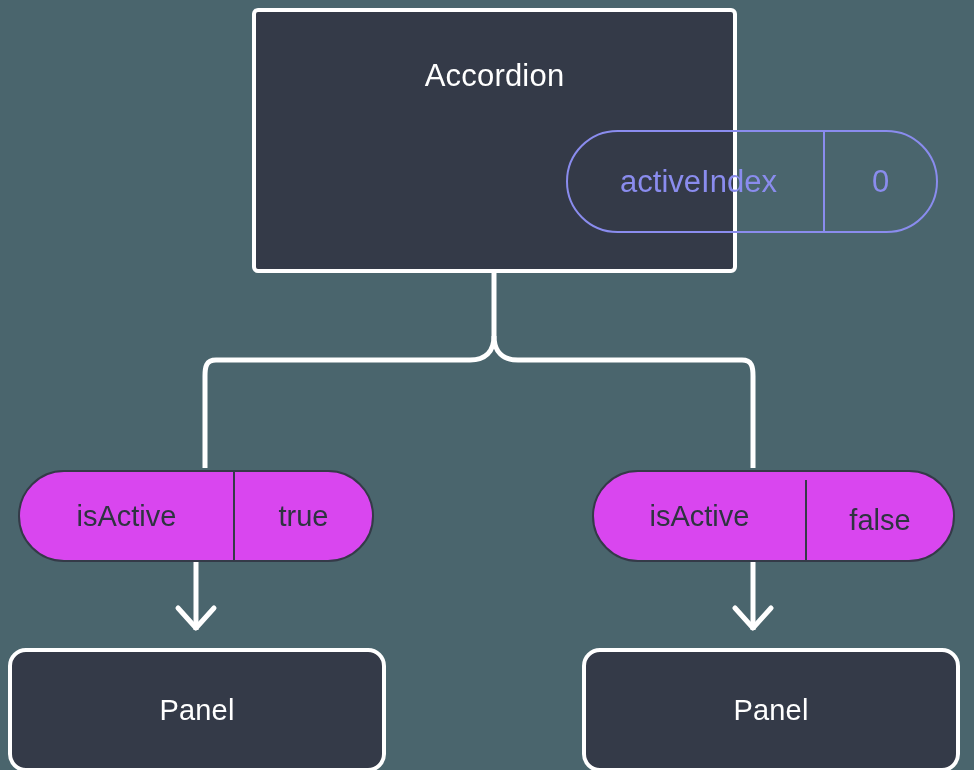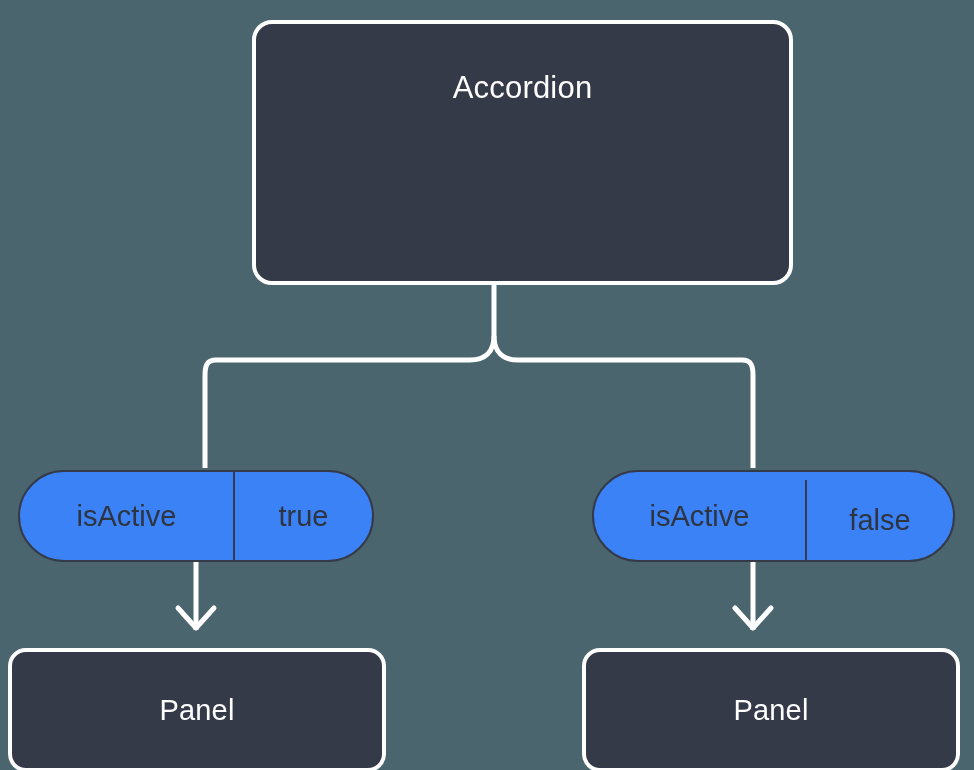--- a/index.html
+++ b/index.html
@@ -31,24 +31,24 @@
   
   .node-box {
     position: absolute;
     box-sizing: border-box;
     background: #343a48;
     border: 4px solid #ffffff;
     border-radius: 18px;
   }
   .node-box.root {
     left: 252px;
-    top: 20px;
-    width: 541px;
+    top: 8px;
+    width: 485px;
     height: 265px;
-    border-radius: 20px;
+    border-radius: 6px;
   }
   .node-box.panel-left {
     left: 8px;
     top: 648px;
     width: 378px;
     height: 124px;
   }
   .node-box.panel-right {
     left: 582px;
     top: 648px;
@@ -110,21 +110,21 @@
     padding-left: 6px;
   }
   .pill.outline .pill-val {
     flex: 1 1 auto;
     color: #8a8cee;
     font-size: 31px;
   }
 
   
   .pill.filled {
-    background: #3b82f6;
+    background: #d946ef;
     border: 2.5px solid #343a48;
     height: 92px;
   }
   .pill.filled .pill-key {
     color: #2e3440;
     font-size: 29px;
   }
   .pill.filled .pill-val {
     color: #2e3440;
     font-size: 29px;
@@ -165,20 +165,24 @@
     <path d="M 196 562 L 196 630" fill="none" stroke="#ffffff" stroke-width="5"></path>
     <path d="M 178 608 L 196 628 L 214 608" fill="none" stroke="#ffffff" stroke-width="5" stroke-linecap="round" stroke-linejoin="round"></path>
 
     <path d="M 753 562 L 753 630" fill="none" stroke="#ffffff" stroke-width="5"></path>
     <path d="M 735 608 L 753 628 L 771 608" fill="none" stroke="#ffffff" stroke-width="5" stroke-linecap="round" stroke-linejoin="round"></path>
   </svg>
 
   <div class="node-box root">
     <div class="node-title">Accordion</div>
 
+    <div class="pill outline">
+      <span class="pill-key">activeIndex</span>
+      <span class="pill-val">0</span>
+    </div>
   </div>
 
   <div class="pill filled left">
     <span class="pill-key">isActive</span>
     <span class="pill-val">true</span>
   </div>
 
   <div class="pill filled right">
     <span class="pill-key">isActive</span>
     <span class="pill-val">false</span>

